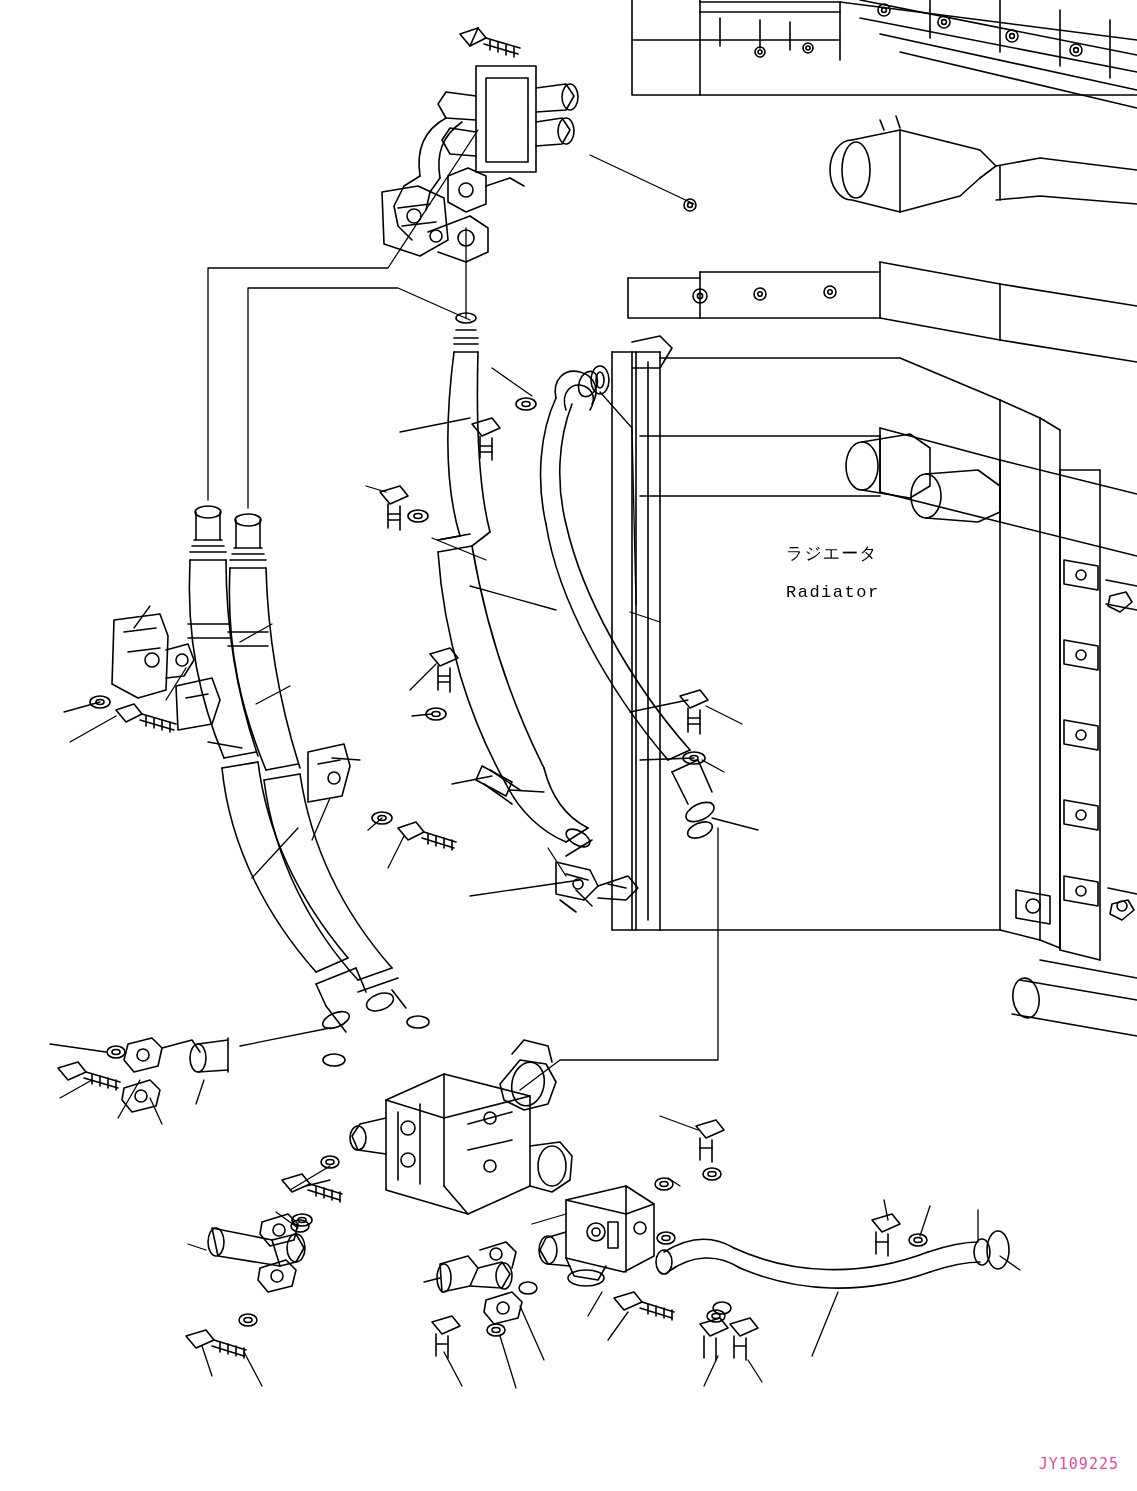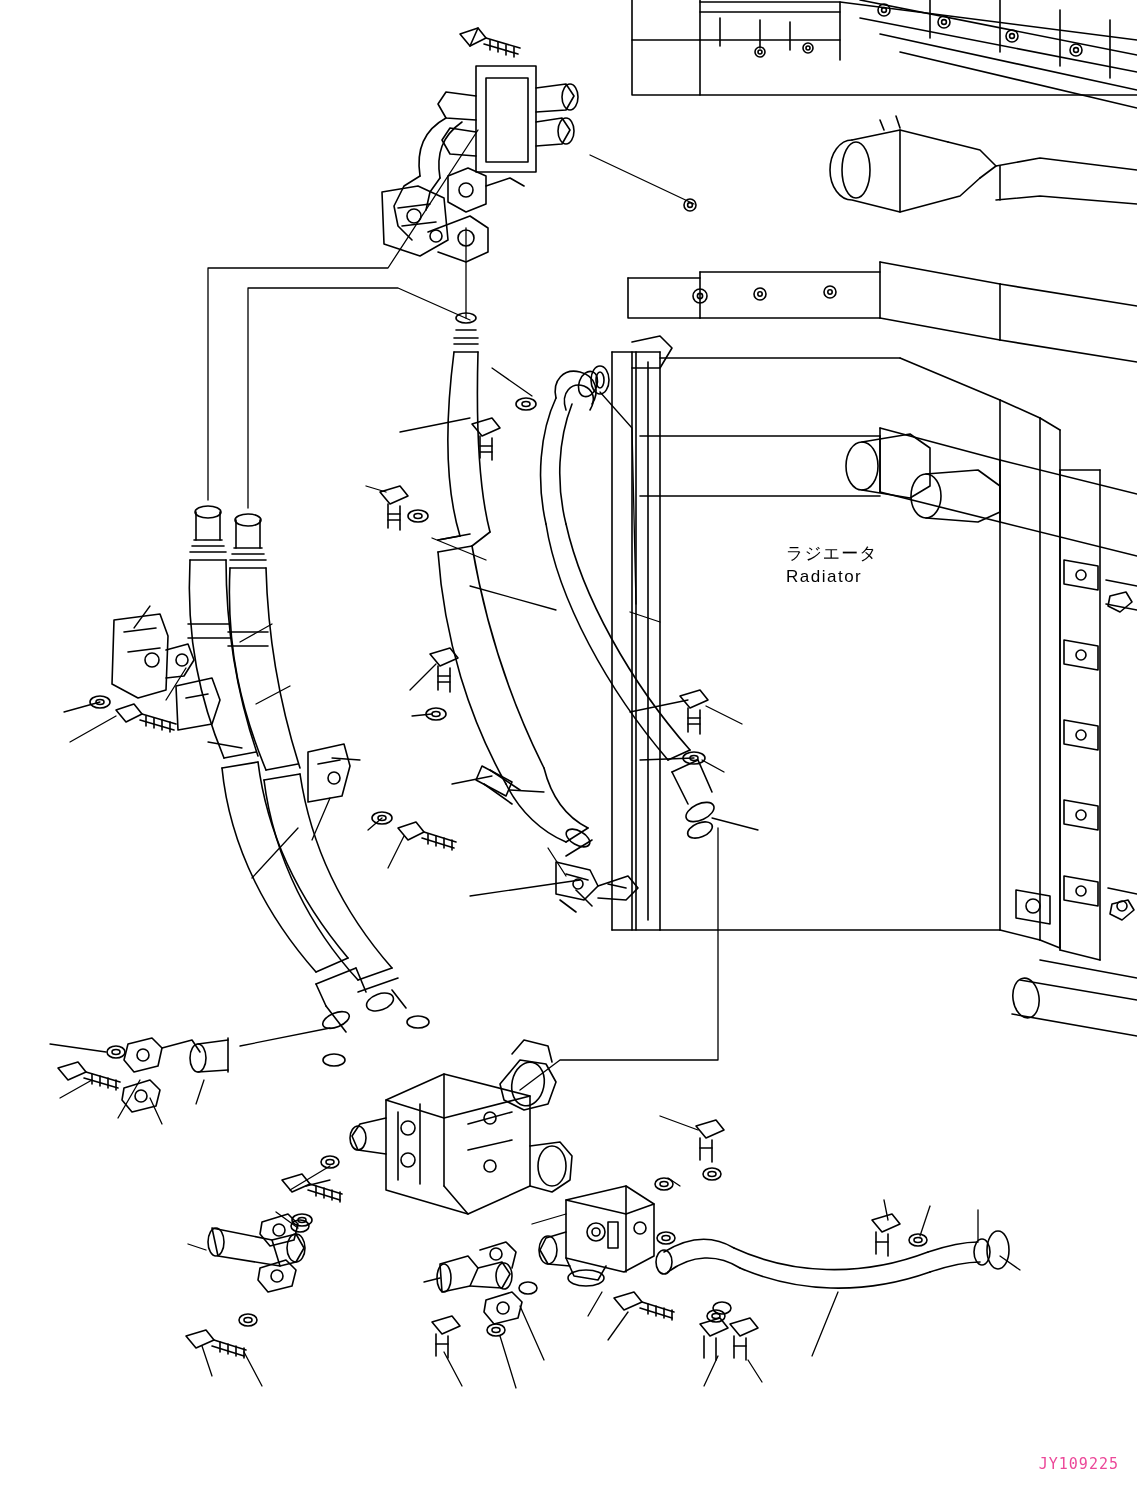--- a/index.html
+++ b/index.html
@@ -35,25 +35,25 @@
     color: #000;
     user-select: none;
   }
   .label-radiator .jp {
     font-family: "DejaVu Sans", sans-serif;
     font-size: 17px;
     letter-spacing: 1px;
     display: block;
   }
   .label-radiator .en {
-    font-family: Liberation Sans, sans-serif;
+    font-family: Liberation Mono, monospace;
     font-size: 17px;
     letter-spacing: 1.5px;
     display: block;
-    margin-top: 2px;
+    margin-top: 18px;
   }
   .drawing-number {
     position: absolute;
     right: 18px;
     bottom: 18px;
     font-family: "DejaVu Sans Mono", monospace;
     font-size: 15px;
     letter-spacing: 1px;
     color: #ec4899;
   }

